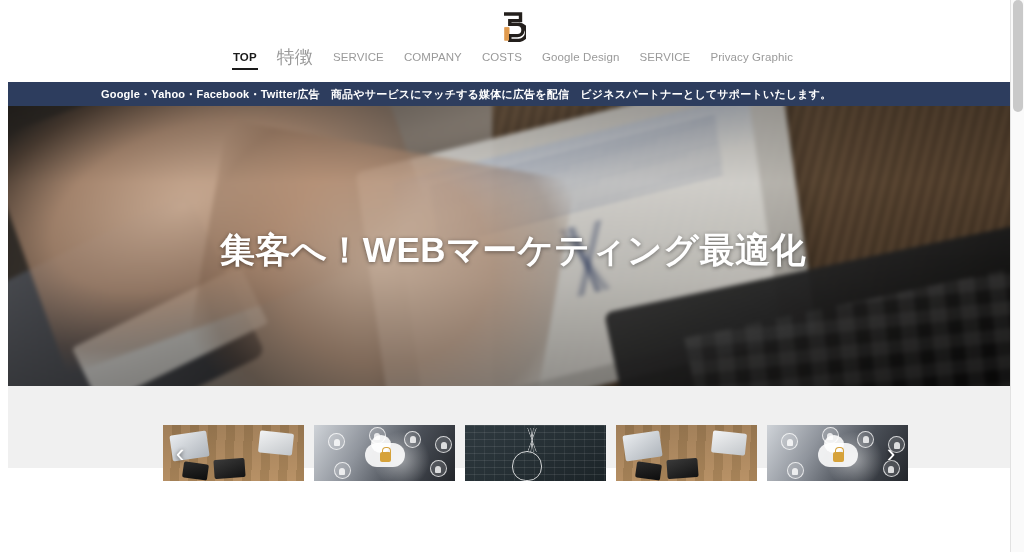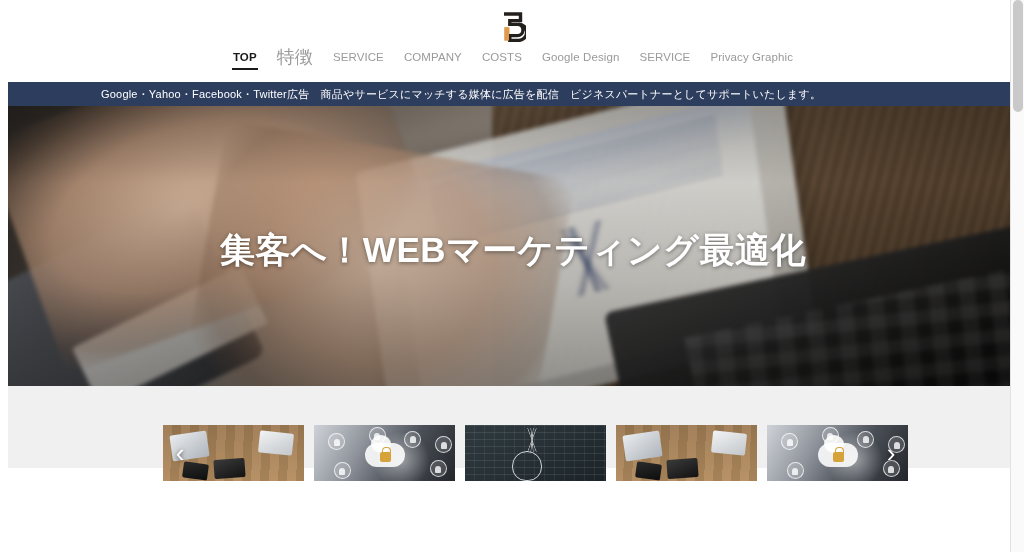--- a/index.html
+++ b/index.html
@@ -94,21 +94,21 @@
     width: 100%;
     height: 24px;
     background: #2d3d5e;
     display: flex;
     align-items: center;
     padding-left: 93px;
   }
   .blue-banner-text {
     color: #ffffff;
     font-size: 11px;
-    font-weight: normal;
+    font-weight: bold;
     letter-spacing: .2px;
     white-space: nowrap;
   }
 
   
   .hero {
     position: relative;
     width: 100%;
     height: 280px;
     overflow: hidden;

